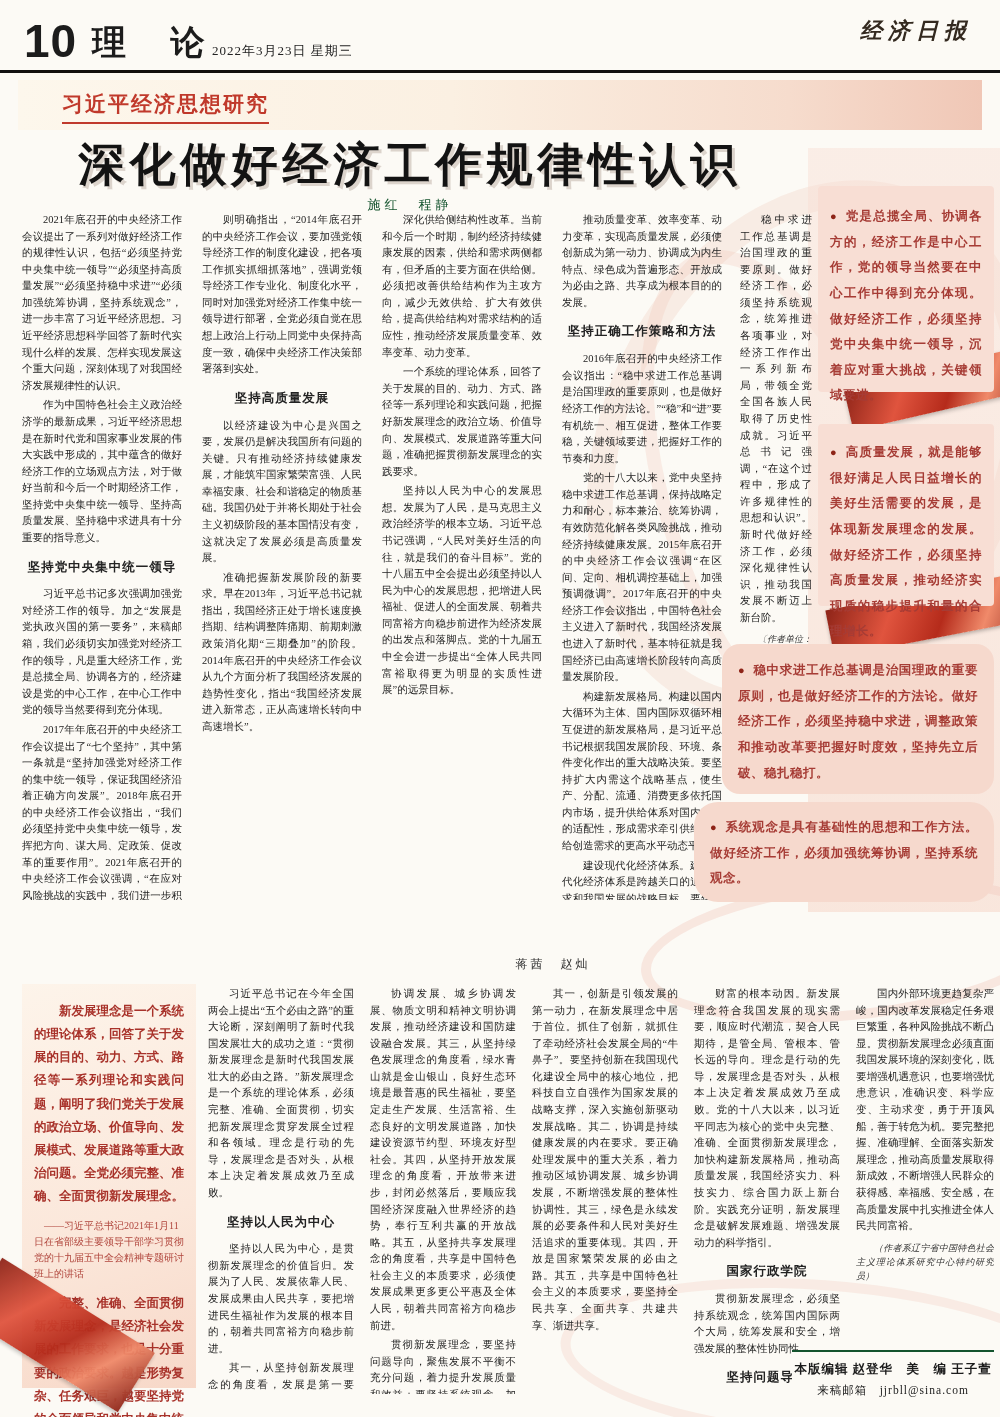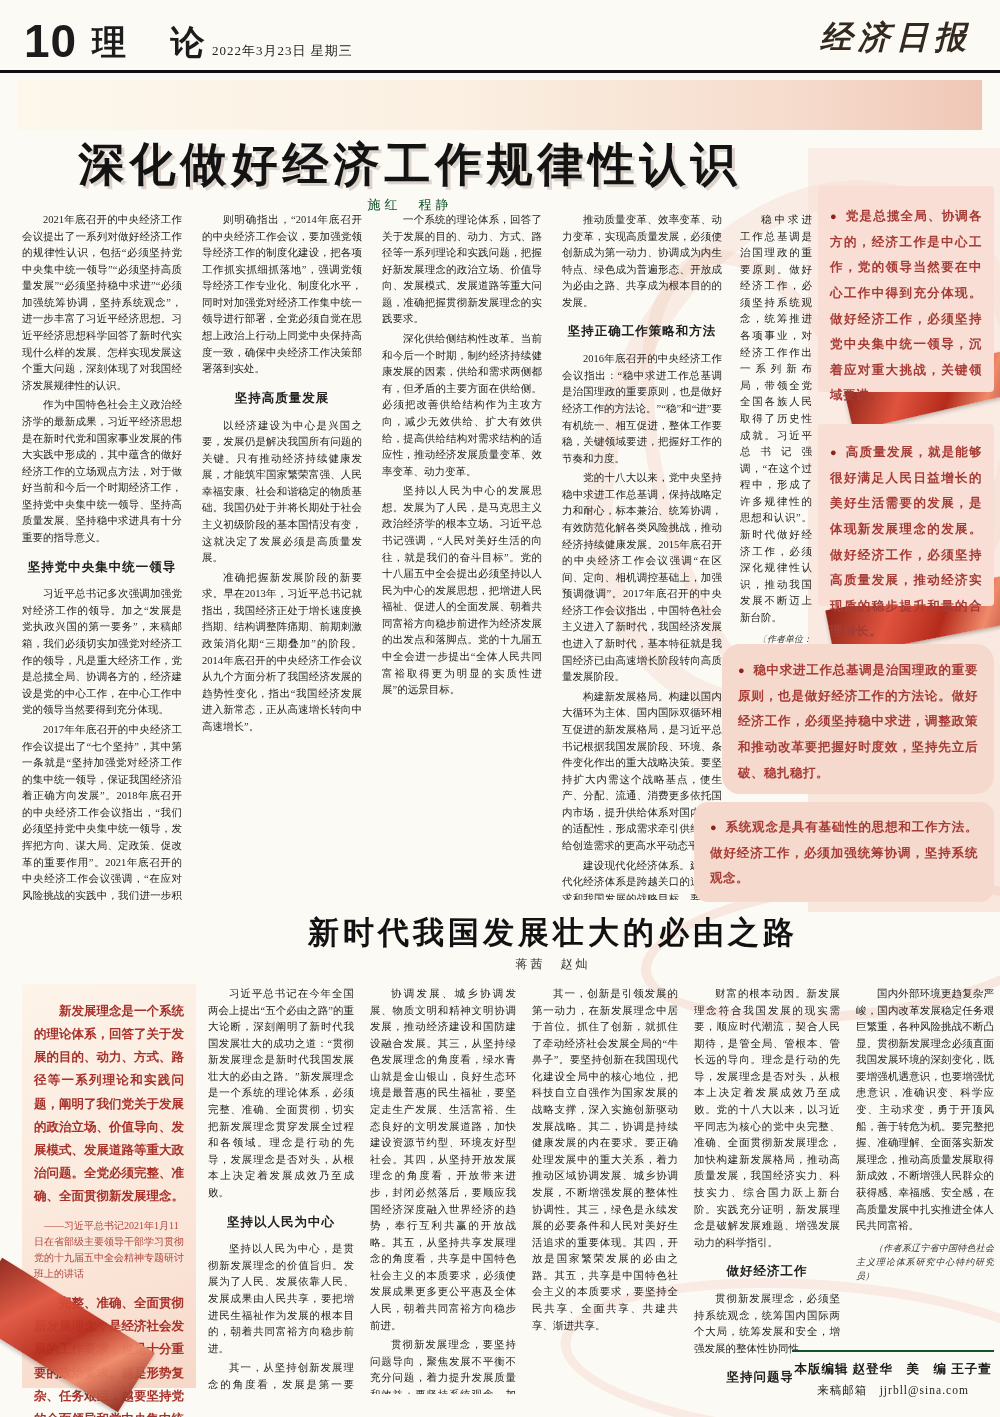--- a/index.html
+++ b/index.html
@@ -6,21 +6,21 @@
   html,body { background:#e8e4dd; }
   .page {
     position:relative; width:1000px; height:1417px; margin:0 auto;
     background:#fcfaf5; overflow:hidden;
     font-family:"Liberation Serif","DejaVu Serif",serif; color:#1c1c1c;
   }
   
   .pagenum { position:absolute; left:24px; top:14px; font-size:46px; font-weight:900; font-family:"Liberation Sans",sans-serif; letter-spacing:1px; }
   .section-title { position:absolute; left:92px; top:20px; font-size:34px; font-weight:900; letter-spacing:18px; }
   .pagedate { position:absolute; left:212px; top:42px; font-size:13px; letter-spacing:1px; color:#222; }
-  .masthead { position:absolute; right:28px; top:16px; font-size:32px; font-weight:bold; font-style:italic; letter-spacing:6px; color:#33291f; font-family:"DejaVu Serif",serif; }
+  .masthead { position:absolute; right:28px; top:16px; font-size:22px; font-weight:bold; font-style:italic; letter-spacing:6px; color:#33291f; font-family:"DejaVu Serif",serif; }
   .header-rule { position:absolute; left:0; top:70px; width:1000px; height:3px; background:#111; }
   
   .strip { position:absolute; left:18px; top:80px; width:964px; height:50px;
     background:linear-gradient(90deg,#fdf7ec 0%,#fbf0e2 45%,#f6dccd 80%,#f0c7b6 100%); }
   .kicker { position:absolute; left:62px; top:90px; font-size:21px; font-weight:900; color:#c0392b;
     border-bottom:2px solid #c0392b; padding-bottom:4px; letter-spacing:2px; font-family:"Liberation Sans",sans-serif; }
   .a1-title { position:absolute; left:30px; top:134px; width:760px; text-align:center;
     font-size:46px; font-weight:900; letter-spacing:5px; color:#131313;
     text-shadow:3px 3px 0 rgba(160,140,128,.35); font-family:"Liberation Sans",sans-serif; }
   .a1-authors { position:absolute; left:30px; top:196px; width:760px; text-align:center; font-size:13px; letter-spacing:4px; color:#14532d; }
@@ -36,21 +36,21 @@
   .a1c5 { left:740px; width:72px;  height:450px; }
   
   .rail-bg { position:absolute; left:808px; top:148px; width:192px; height:764px;
     background:linear-gradient(180deg,rgba(248,222,212,.45),rgba(246,214,200,.55)); }
   .quote { position:absolute; background:#f8ded4; color:#a63c35; font-weight:600;
     font-size:12.5px; line-height:2.05; letter-spacing:.5px; text-align:justify; }
   .quote .bullet { color:#8e2418; margin-right:8px; font-size:11px; }
   .q1 { left:818px; top:186px; width:176px; height:206px; padding:18px 12px; border-radius:4px; }
   .q2 { left:818px; top:424px; width:176px; height:182px; padding:16px 12px; border-radius:4px; }
   .q3 { left:722px; top:644px; width:272px; height:150px; padding:14px 16px; border-radius:18px; background:#f6d9cd; }
-  .q4 { left:694px; top:802px; width:300px; height:100px; padding:13px 16px; border-radius:14px; background:#f6d9cd; }
+  .q4 { left:694px; top:802px; width:300px; height:100px; padding:13px 16px; border-radius:24px; background:#f6d9cd; }
   
   .deco { position:absolute; pointer-events:none; }
   .swirl { border:26px solid rgba(233,181,166,.30); border-radius:50%; }
   .sw1 { left:600px; top:170px; width:420px; height:560px; transform:rotate(24deg); border-color:rgba(236,186,170,.22); }
   .sw2 { left:660px; top:240px; width:240px; height:520px; transform:rotate(-18deg); border-width:14px; border-color:rgba(240,196,182,.28); }
   .sw3 { left:640px; top:880px; width:420px; height:140px; transform:rotate(-6deg); border-width:10px; border-color:rgba(240,196,182,.35); }
   .sw4 { left:560px; top:1280px; width:520px; height:160px; transform:rotate(4deg); border-width:10px; border-color:rgba(242,203,190,.30); }
   .ribbon { background:linear-gradient(120deg,#8e2418 0%,#e0543e 30%,#b52b1b 55%,#f08a6a 75%,#8e2418 100%); box-shadow:0 2px 4px rgba(0,0,0,.25); }
   .rb1 { left:846px; top:366px; width:190px; height:44px; transform:rotate(-13deg); }
   .rb2 { left:828px; top:590px; width:210px; height:48px; transform:rotate(-11deg); }
@@ -87,39 +87,40 @@
   <div class="deco swirl sw3"></div>
   <div class="deco swirl sw4"></div>
 
   <div class="pagenum">10</div>
   <div class="section-title">理 论</div>
   <div class="pagedate">2022年3月23日 星期三</div>
   <div class="masthead">经济日报</div>
   <div class="header-rule"></div>
 
   <div class="strip"></div>
+  <div class="kicker">习近平经济思想研究</div>
   <div class="a1-title">深化做好经济工作规律性认识</div>
   <div class="a1-authors">施红　程静</div>
 
   <div class="col a1c1">
       <p>2021年底召开的中央经济工作会议提出了一系列对做好经济工作的规律性认识，包括“必须坚持党中央集中统一领导”“必须坚持高质量发展”“必须坚持稳中求进”“必须加强统筹协调，坚持系统观念”，进一步丰富了习近平经济思想。习近平经济思想科学回答了新时代实现什么样的发展、怎样实现发展这个重大问题，深刻体现了对我国经济发展规律性的认识。</p>
       <p>作为中国特色社会主义政治经济学的最新成果，习近平经济思想是在新时代党和国家事业发展的伟大实践中形成的，其中蕴含的做好经济工作的立场观点方法，对于做好当前和今后一个时期经济工作，坚持党中央集中统一领导、坚持高质量发展、坚持稳中求进具有十分重要的指导意义。</p>
       <div class="sub">坚持党中央集中统一领导</div>
       <p>习近平总书记多次强调加强党对经济工作的领导。加之“发展是党执政兴国的第一要务”，来稿邮箱，我们必须切实加强党对经济工作的领导，凡是重大经济工作，党是总揽全局、协调各方的，经济建设是党的中心工作，在中心工作中党的领导当然要得到充分体现。</p>
       <p>2017年年底召开的中央经济工作会议提出了“七个坚持”，其中第一条就是“坚持加强党对经济工作的集中统一领导，保证我国经济沿着正确方向发展”。2018年底召开的中央经济工作会议指出，“我们必须坚持党中央集中统一领导，发挥把方向、谋大局、定政策、促改革的重要作用”。2021年底召开的中央经济工作会议强调，“在应对风险挑战的实践中，我们进一步积累了对做好经济工作的规律性认识”，其中第一条是“必须坚持党中央集中统一领导，沉着应对重大挑战，步调一致向前进”。</p>
     </div>
   <div class="col a1c2">
       <p>则明确指出，“2014年底召开的中央经济工作会议，要加强党领导经济工作的制度化建设，把各项工作抓实抓细抓落地”，强调党领导经济工作专业化、制度化水平，同时对加强党对经济工作集中统一领导进行部署，全党必须自觉在思想上政治上行动上同党中央保持高度一致，确保中央经济工作决策部署落到实处。</p>
       <div class="sub">坚持高质量发展</div>
       <p>以经济建设为中心是兴国之要，发展仍是解决我国所有问题的关键。只有推动经济持续健康发展，才能筑牢国家繁荣富强、人民幸福安康、社会和谐稳定的物质基础。我国仍处于并将长期处于社会主义初级阶段的基本国情没有变，这就决定了发展必须是高质量发展。</p>
       <p>准确把握新发展阶段的新要求。早在2013年，习近平总书记就指出，我国经济正处于增长速度换挡期、结构调整阵痛期、前期刺激政策消化期“三期叠加”的阶段。2014年底召开的中央经济工作会议从九个方面分析了我国经济发展的趋势性变化，指出“我国经济发展进入新常态，正从高速增长转向中高速增长”。</p>
     </div>
   <div class="col a1c3">
+      <p>深化供给侧结构性改革。当前和今后一个时期，制约经济持续健康发展的因素，供给和需求两侧都有，但矛盾的主要方面在供给侧。必须把改善供给结构作为主攻方向，减少无效供给、扩大有效供给，提高供给结构对需求结构的适应性，推动经济发展质量变革、效率变革、动力变革。</p>
       <p>一个系统的理论体系，回答了关于发展的目的、动力、方式、路径等一系列理论和实践问题，把握好新发展理念的政治立场、价值导向、发展模式、发展道路等重大问题，准确把握贯彻新发展理念的实践要求。</p>
-      <p>深化供给侧结构性改革。当前和今后一个时期，制约经济持续健康发展的因素，供给和需求两侧都有，但矛盾的主要方面在供给侧。必须把改善供给结构作为主攻方向，减少无效供给、扩大有效供给，提高供给结构对需求结构的适应性，推动经济发展质量变革、效率变革、动力变革。</p>
       <p>坚持以人民为中心的发展思想。发展为了人民，是马克思主义政治经济学的根本立场。习近平总书记强调，“人民对美好生活的向往，就是我们的奋斗目标”。党的十八届五中全会提出必须坚持以人民为中心的发展思想，把增进人民福祉、促进人的全面发展、朝着共同富裕方向稳步前进作为经济发展的出发点和落脚点。党的十九届五中全会进一步提出“全体人民共同富裕取得更为明显的实质性进展”的远景目标。</p>
     </div>
   <div class="col a1c4">
       <p>推动质量变革、效率变革、动力变革，实现高质量发展，必须使创新成为第一动力、协调成为内生特点、绿色成为普遍形态、开放成为必由之路、共享成为根本目的的发展。</p>
       <div class="sub">坚持正确工作策略和方法</div>
       <p>2016年底召开的中央经济工作会议指出：“稳中求进工作总基调是治国理政的重要原则，也是做好经济工作的方法论。”“稳”和“进”要有机统一、相互促进，整体工作要稳，关键领域要进，把握好工作的节奏和力度。</p>
       <p>党的十八大以来，党中央坚持稳中求进工作总基调，保持战略定力和耐心，标本兼治、统筹协调，有效防范化解各类风险挑战，推动经济持续健康发展。2015年底召开的中央经济工作会议强调“在区间、定向、相机调控基础上，加强预调微调”。2017年底召开的中央经济工作会议指出，中国特色社会主义进入了新时代，我国经济发展也进入了新时代，基本特征就是我国经济已由高速增长阶段转向高质量发展阶段。</p>
       <p>构建新发展格局。构建以国内大循环为主体、国内国际双循环相互促进的新发展格局，是习近平总书记根据我国发展阶段、环境、条件变化作出的重大战略决策。要坚持扩大内需这个战略基点，使生产、分配、流通、消费更多依托国内市场，提升供给体系对国内需求的适配性，形成需求牵引供给、供给创造需求的更高水平动态平衡。</p>
       <p>建设现代化经济体系。建设现代化经济体系是跨越关口的迫切要求和我国发展的战略目标，要建设创新引领、协同发展的产业体系，统一开放、竞争有序的市场体系，体现效率、促进公平的收入分配体系，彰显优势、协调联动的城乡区域发展体系，不断增强我国经济创新力和竞争力。</p>
     </div>
@@ -129,21 +130,20 @@
     </div>
 
   <div class="deco ribbon rb1"></div>
   <div class="deco ribbon rb2"></div>
 
   <div class="quote q1"><span class="bullet">●</span><span>党是总揽全局、协调各方的，经济工作是中心工作，党的领导当然要在中心工作中得到充分体现。做好经济工作，必须坚持党中央集中统一领导，沉着应对重大挑战，关键领域要进。</span></div>
   <div class="quote q2"><span class="bullet">●</span><span>高质量发展，就是能够很好满足人民日益增长的美好生活需要的发展，是体现新发展理念的发展。做好经济工作，必须坚持高质量发展，推动经济实现质的稳步提升和量的合理增长。</span></div>
   <div class="quote q3"><span class="bullet">●</span><span>稳中求进工作总基调是治国理政的重要原则，也是做好经济工作的方法论。做好经济工作，必须坚持稳中求进，调整政策和推动改革要把握好时度效，坚持先立后破、稳扎稳打。</span></div>
   <div class="quote q4"><span class="bullet">●</span><span>系统观念是具有基础性的思想和工作方法。做好经济工作，必须加强统筹协调，坚持系统观念。</span></div>
 
-  <div class="a2-title">新时代我国发展壮大的必由之路</div>
   <div class="a2-authors">蒋茜　赵灿</div>
 
   <div class="sidebar">
     <p>新发展理念是一个系统的理论体系，回答了关于发展的目的、动力、方式、路径等一系列理论和实践问题，阐明了我们党关于发展的政治立场、价值导向、发展模式、发展道路等重大政治问题。全党必须完整、准确、全面贯彻新发展理念。</p>
     <div class="sig">——习近平总书记2021年1月11日在省部级主要领导干部学习贯彻党的十九届五中全会精神专题研讨班上的讲话</div>
     <p style="margin-top:10px">完整、准确、全面贯彻新发展理念，是经济社会发展的工作要求，也是十分重要的政治要求。越是形势复杂、任务艰巨，越要坚持党的全面领导和党中央集中统一领导，越要把党中央关于贯彻新发展理念的要求落实到工作中去。</p>
 
   </div>
   <div class="deco ribbon rb3"></div>
 
@@ -155,21 +155,21 @@
     </div>
   <div class="col a2col a2c2">
       <p>协调发展、城乡协调发展、物质文明和精神文明协调发展，推动经济建设和国防建设融合发展。其三，从坚持绿色发展理念的角度看，绿水青山就是金山银山，良好生态环境是最普惠的民生福祉，要坚定走生产发展、生活富裕、生态良好的文明发展道路，加快建设资源节约型、环境友好型社会。其四，从坚持开放发展理念的角度看，开放带来进步，封闭必然落后，要顺应我国经济深度融入世界经济的趋势，奉行互利共赢的开放战略。其五，从坚持共享发展理念的角度看，共享是中国特色社会主义的本质要求，必须使发展成果更多更公平惠及全体人民，朝着共同富裕方向稳步前进。</p>
       <p>贯彻新发展理念，要坚持问题导向，聚焦发展不平衡不充分问题，着力提升发展质量和效益；要坚持系统观念，加强前瞻性思考、全局性谋划、战略性布局、整体性推进。</p>
     </div>
   <div class="col a2col a2c3">
       <p>其一，创新是引领发展的第一动力，在新发展理念中居于首位。抓住了创新，就抓住了牵动经济社会发展全局的“牛鼻子”。要坚持创新在我国现代化建设全局中的核心地位，把科技自立自强作为国家发展的战略支撑，深入实施创新驱动发展战略。其二，协调是持续健康发展的内在要求。要正确处理发展中的重大关系，着力推动区域协调发展、城乡协调发展，不断增强发展的整体性协调性。其三，绿色是永续发展的必要条件和人民对美好生活追求的重要体现。其四，开放是国家繁荣发展的必由之路。其五，共享是中国特色社会主义的本质要求，要坚持全民共享、全面共享、共建共享、渐进共享。</p>
     </div>
   <div class="col a2col a2c4">
       <p>财富的根本动因。新发展理念符合我国发展的现实需要，顺应时代潮流，契合人民期待，是管全局、管根本、管长远的导向。理念是行动的先导，发展理念是否对头，从根本上决定着发展成效乃至成败。党的十八大以来，以习近平同志为核心的党中央完整、准确、全面贯彻新发展理念，加快构建新发展格局，推动高质量发展，我国经济实力、科技实力、综合国力跃上新台阶。实践充分证明，新发展理念是破解发展难题、增强发展动力的科学指引。</p>
-      <div class="sub">做好经济工作</div>
+      <div class="sub">国家行政学院</div>
       <p>贯彻新发展理念，必须坚持系统观念，统筹国内国际两个大局，统筹发展和安全，增强发展的整体性协同性。</p>
       <div class="sub">坚持问题导向</div>
     </div>
   <div class="col a2col a2c5">
       <p>国内外部环境更趋复杂严峻，国内改革发展稳定任务艰巨繁重，各种风险挑战不断凸显。贯彻新发展理念必须直面我国发展环境的深刻变化，既要增强机遇意识，也要增强忧患意识，准确识变、科学应变、主动求变，勇于开顶风船，善于转危为机。要完整把握、准确理解、全面落实新发展理念，推动高质量发展取得新成效，不断增强人民群众的获得感、幸福感、安全感，在高质量发展中扎实推进全体人民共同富裕。</p>
       <p class="credit">（作者系辽宁省中国特色社会主义理论体系研究中心特约研究员）</p>
     </div>
 
   <div class="footer-box">
     <div class="l1">本版编辑 赵登华　美　编 王子萱</div>

